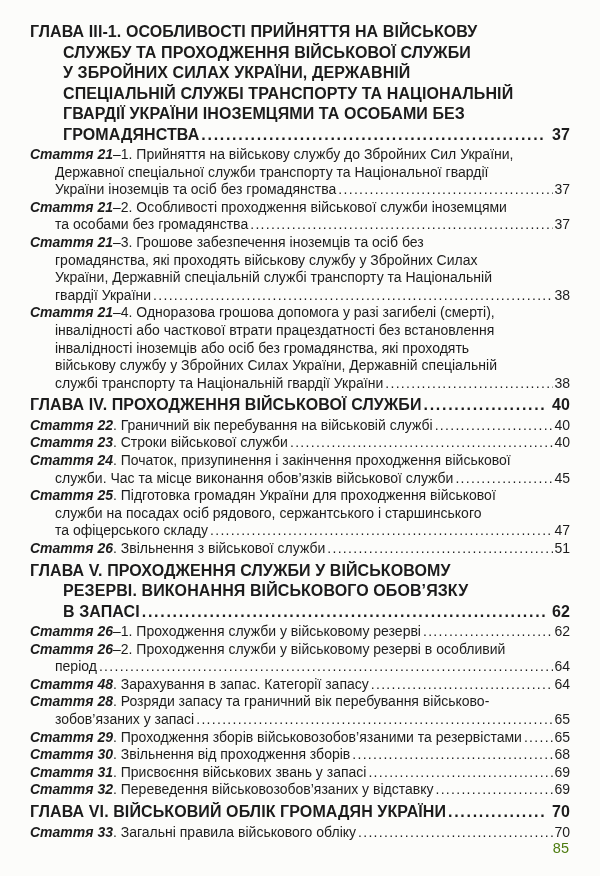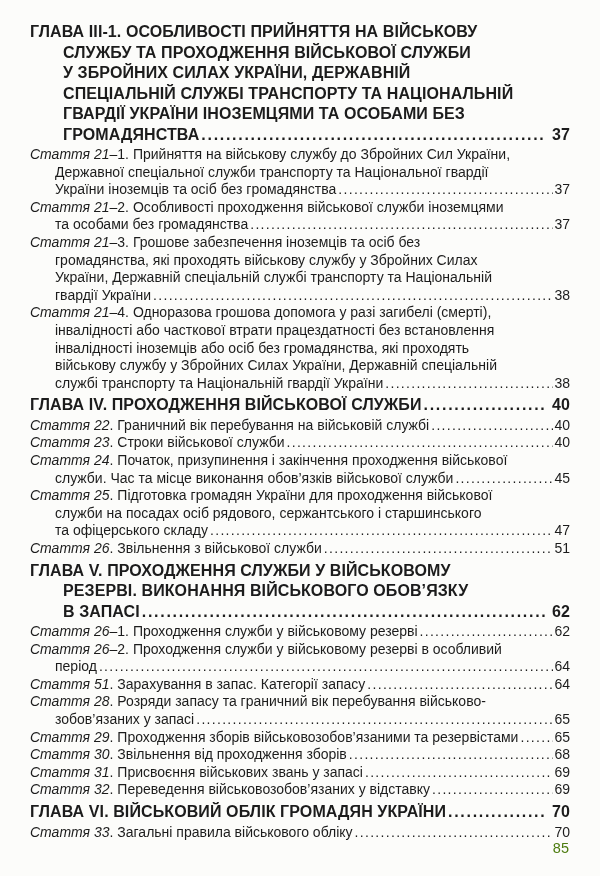--- a/index.html
+++ b/index.html
@@ -35,21 +35,21 @@
 
   .line {
     display: flex;
     align-items: baseline;
     white-space: nowrap;
     overflow: hidden;
   }
   .entry.article .line.cont { padding-left: 25px; }
   .entry.chapter .line.cont { padding-left: 33px; }
 
-  .lab { font-weight: 400; font-style: italic; }
+  .lab { font-weight: 700; font-style: italic; }
   .tail { font-weight: 400; font-style: normal; }
   .ttl { margin-left: 0.28em; }
 
   .dots {
     flex: 1 1 auto;
     overflow: hidden;
     margin: 0 1px 0 2px;
     min-width: 8px;
   }
   .dots::after {
@@ -229,21 +229,21 @@
           <span class="txt"><span class="lab">Стаття 26</span><span class="tail">–2.</span><span class="ttl">Проходження служби у військовому резерві в особливий</span></span>
         </div>
         <div class="line cont last">
           <span class="txt"><span>період</span></span>
           <span class="dots"></span>
           <span class="pg">64</span>
         </div>
       </div>
       <div class="entry article">
         <div class="line last">
-          <span class="txt"><span class="lab">Стаття 51</span><span class="tail">.</span><span class="ttl">Зарахування в запас. Категорії запасу</span></span>
+          <span class="txt"><span class="lab">Стаття 48</span><span class="tail">.</span><span class="ttl">Зарахування в запас. Категорії запасу</span></span>
           <span class="dots"></span>
           <span class="pg">64</span>
         </div>
       </div>
       <div class="entry article">
         <div class="line">
           <span class="txt"><span class="lab">Стаття 28</span><span class="tail">.</span><span class="ttl">Розряди запасу та граничний вік перебування військово-</span></span>
         </div>
         <div class="line cont last">
           <span class="txt"><span>зобов’язаних у запасі</span></span>

